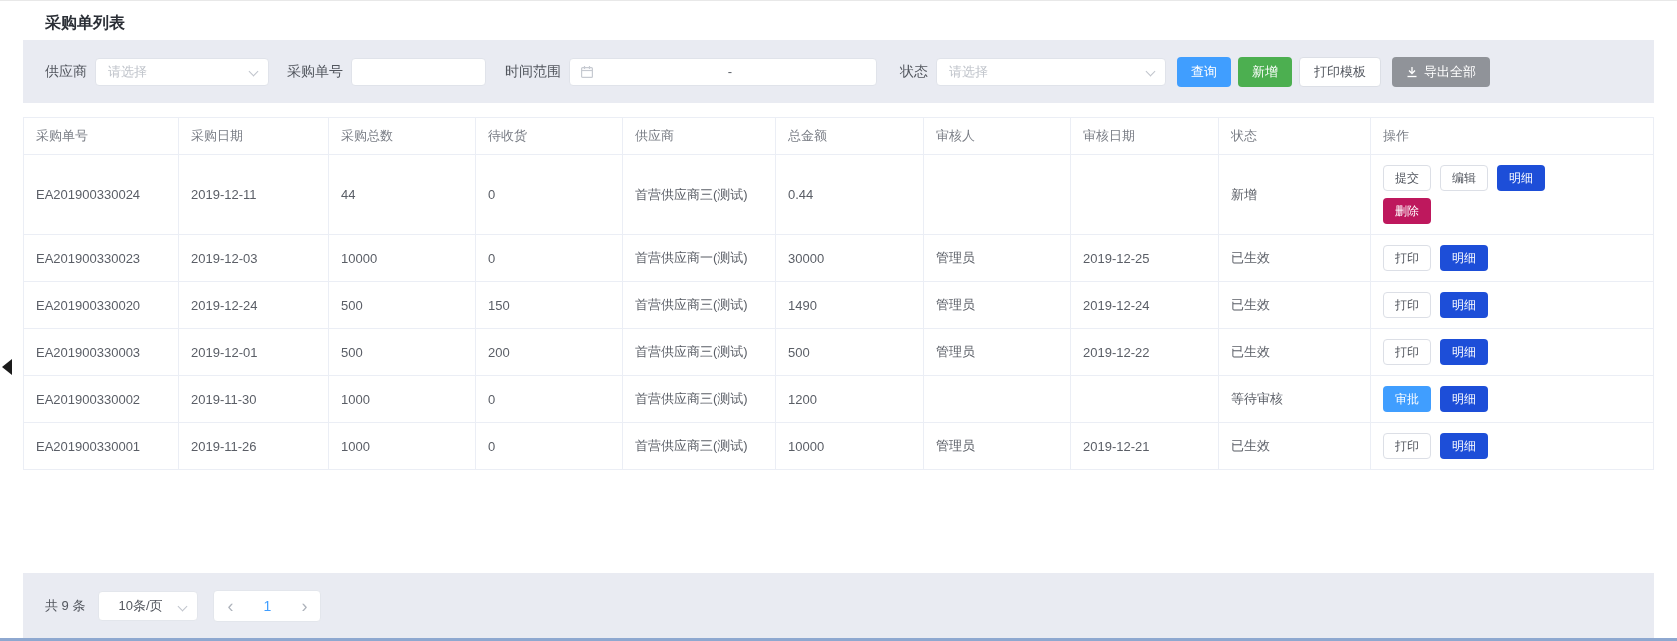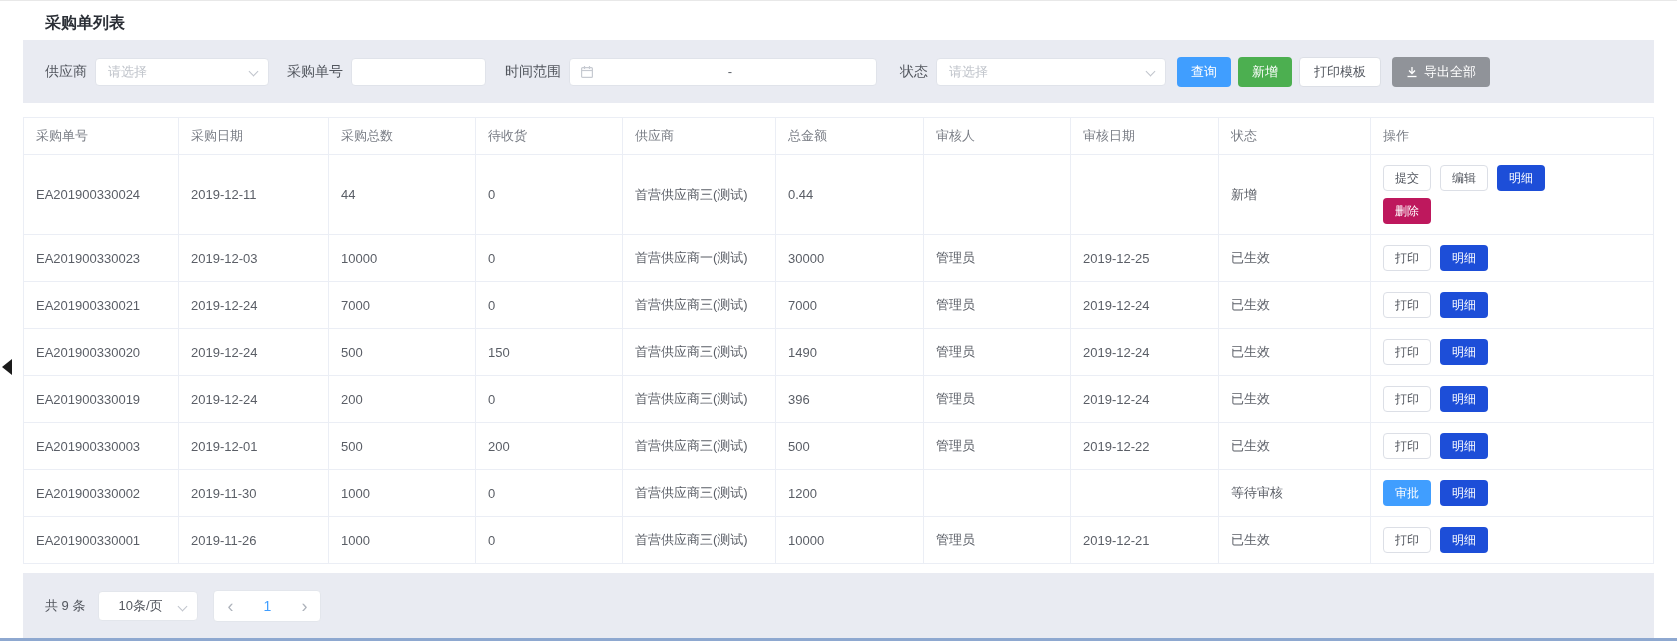--- a/index.html
+++ b/index.html
@@ -181,60 +181,26 @@
           <td>2019-12-25</td>
           <td>已生效</td>
           <td>
             <div class="actions">
               <button class="btn btn-plain">打印</button>
               <button class="btn btn-info">明细</button>
             </div>
           </td>
         </tr>
         <tr>
-          <td>EA201900330021</td>
-          <td>2019-12-24</td>
-          <td>7000</td>
-          <td>0</td>
-          <td>首营供应商三(测试)</td>
-          <td>7000</td>
-          <td>管理员</td>
-          <td>2019-12-24</td>
-          <td>已生效</td>
-          <td>
-            <div class="actions">
-              <button class="btn btn-plain">打印</button>
-              <button class="btn btn-info">明细</button>
-            </div>
-          </td>
-        </tr>
-        <tr>
           <td>EA201900330020</td>
           <td>2019-12-24</td>
           <td>500</td>
           <td>150</td>
           <td>首营供应商三(测试)</td>
           <td>1490</td>
-          <td>管理员</td>
-          <td>2019-12-24</td>
-          <td>已生效</td>
-          <td>
-            <div class="actions">
-              <button class="btn btn-plain">打印</button>
-              <button class="btn btn-info">明细</button>
-            </div>
-          </td>
-        </tr>
-        <tr>
-          <td>EA201900330019</td>
-          <td>2019-12-24</td>
-          <td>200</td>
-          <td>0</td>
-          <td>首营供应商三(测试)</td>
-          <td>396</td>
           <td>管理员</td>
           <td>2019-12-24</td>
           <td>已生效</td>
           <td>
             <div class="actions">
               <button class="btn btn-plain">打印</button>
               <button class="btn btn-info">明细</button>
             </div>
           </td>
         </tr>

